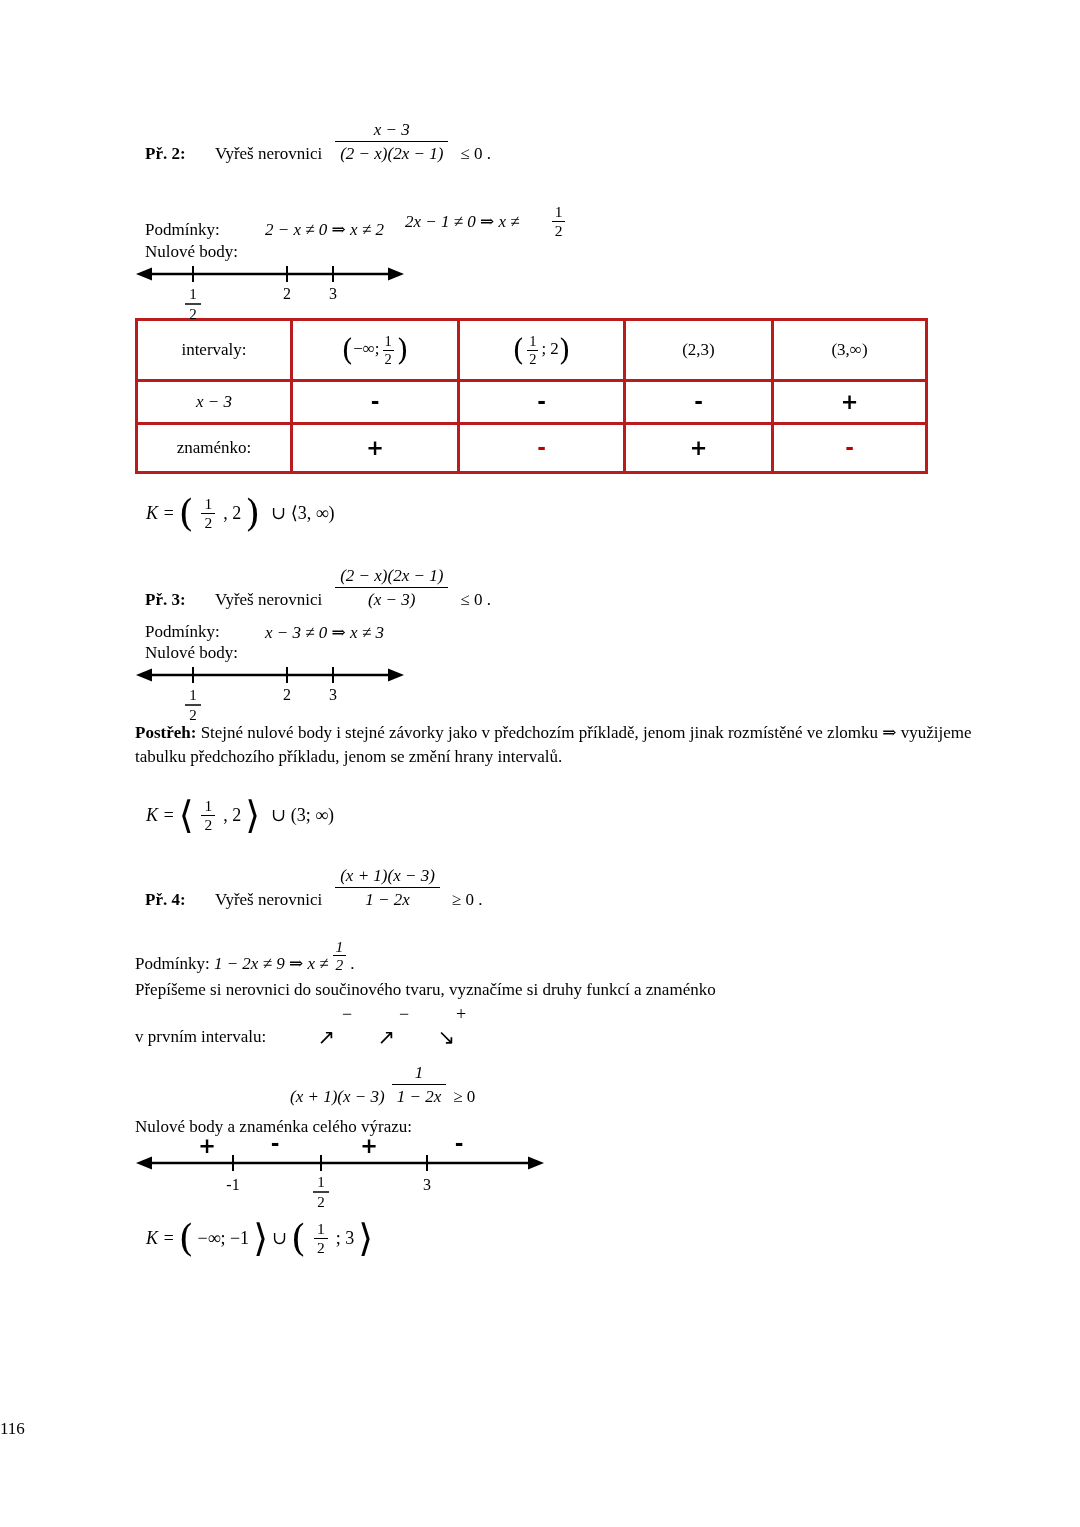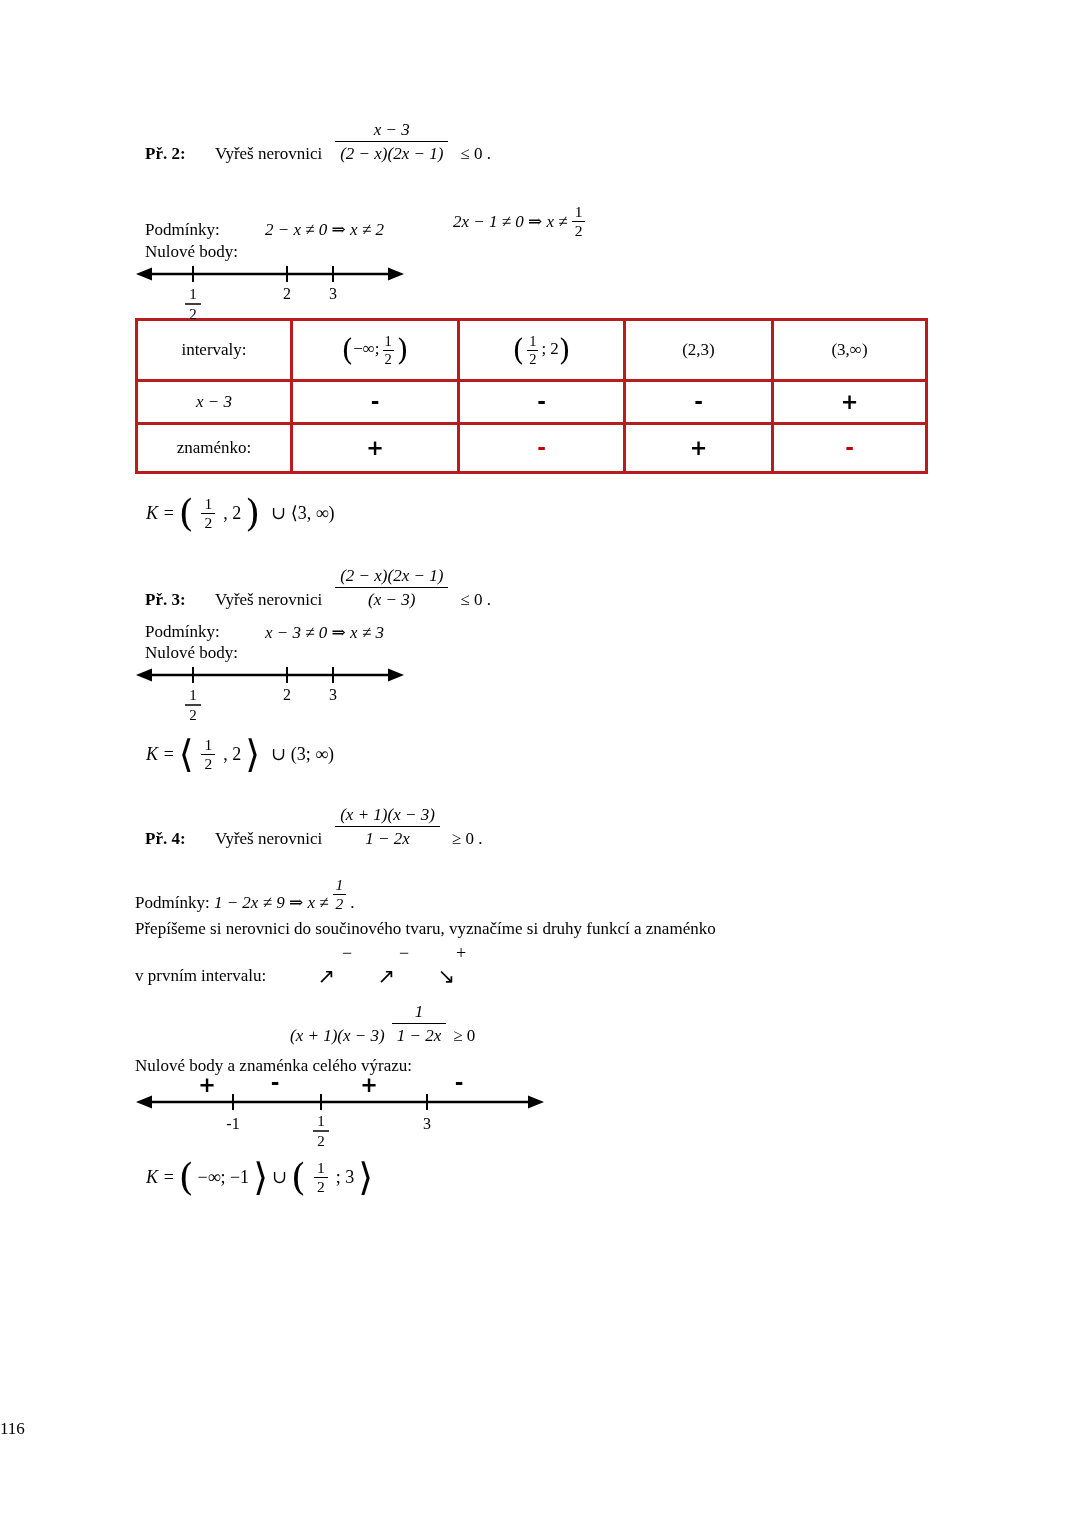--- a/index.html
+++ b/index.html
@@ -33,21 +33,21 @@
 
   .ex-title{margin-top:40px;min-height:62px;padding-left:15px;}
   .ex-title.ex3{margin-top:6px;}
   .ex-title.ex4{margin-top:4px;}
   .ex-label{font-weight:bold;display:inline-block;width:70px;}
   .ex-prompt{margin-right:6px;}
   .tail{margin-left:5px;}
 
   .cond-row{margin-top:24px;min-height:52px;padding-left:15px;}
   .cond-label{display:inline-block;width:120px;}
-  .cond2{margin-left:69px;display:flex;align-items:center;}
+  .cond2{margin-left:21px;display:flex;align-items:center;gap:28px;}
   .cond-simple{margin-top:12px;padding-left:15px;display:flex;}
   .cond4{margin-top:12px;min-height:52px;padding-left:5px;}
 
   .nulove{margin-top:2px;padding-left:15px;}
   .nulove4{margin-top:10px;padding-left:5px;}
   .plain-line{margin-top:6px;padding-left:5px;}
 
   .numline{display:block;margin-left:5px;}
   .numline text{font-family:"Liberation Serif","DejaVu Serif",serif;fill:#000;}
   .numline text.sgn{font-family:"DejaVu Sans",sans-serif;font-weight:bold;}
@@ -191,20 +191,21 @@
     <line x1="58" y1="4" x2="58" y2="20" stroke="#000" stroke-width="2"></line>
     <line x1="152" y1="4" x2="152" y2="20" stroke="#000" stroke-width="2"></line>
     <line x1="198" y1="4" x2="198" y2="20" stroke="#000" stroke-width="2"></line>
     <text x="58" y="37" text-anchor="middle" font-size="15">1</text>
     <line x1="50" y1="42" x2="66" y2="42" stroke="#000" stroke-width="1.5"></line>
     <text x="58" y="57" text-anchor="middle" font-size="15">2</text>
     <text x="152" y="37" text-anchor="middle" font-size="16">2</text>
     <text x="198" y="37" text-anchor="middle" font-size="16">3</text>
   </svg>
 
+  <p class="postreh"><span class="b">Postřeh:</span> <span>Stejné nulové body i stejné závorky jako v předchozím příkladě, jenom jinak rozmístěné ve zlomku ⇒ využijeme tabulku předchozího příkladu, jenom se změní hrany intervalů.</span></p>
 
   <div class="ksol">
     <span class="mi">K =</span>
     <span class="br lg">⟨</span>
     <span class="frac sm2">
       <span class="num">1</span>
       <span class="den">2</span>
     </span>
     <span>, 2</span>
     <span class="br lg">⟩</span>

